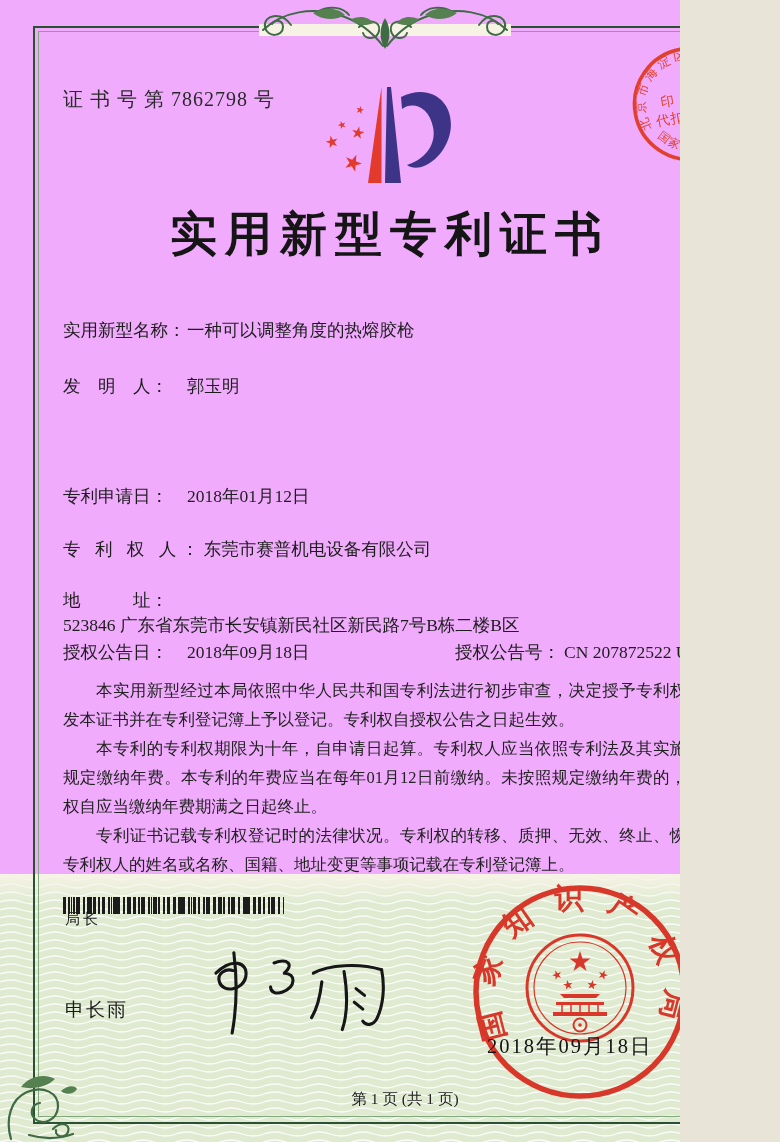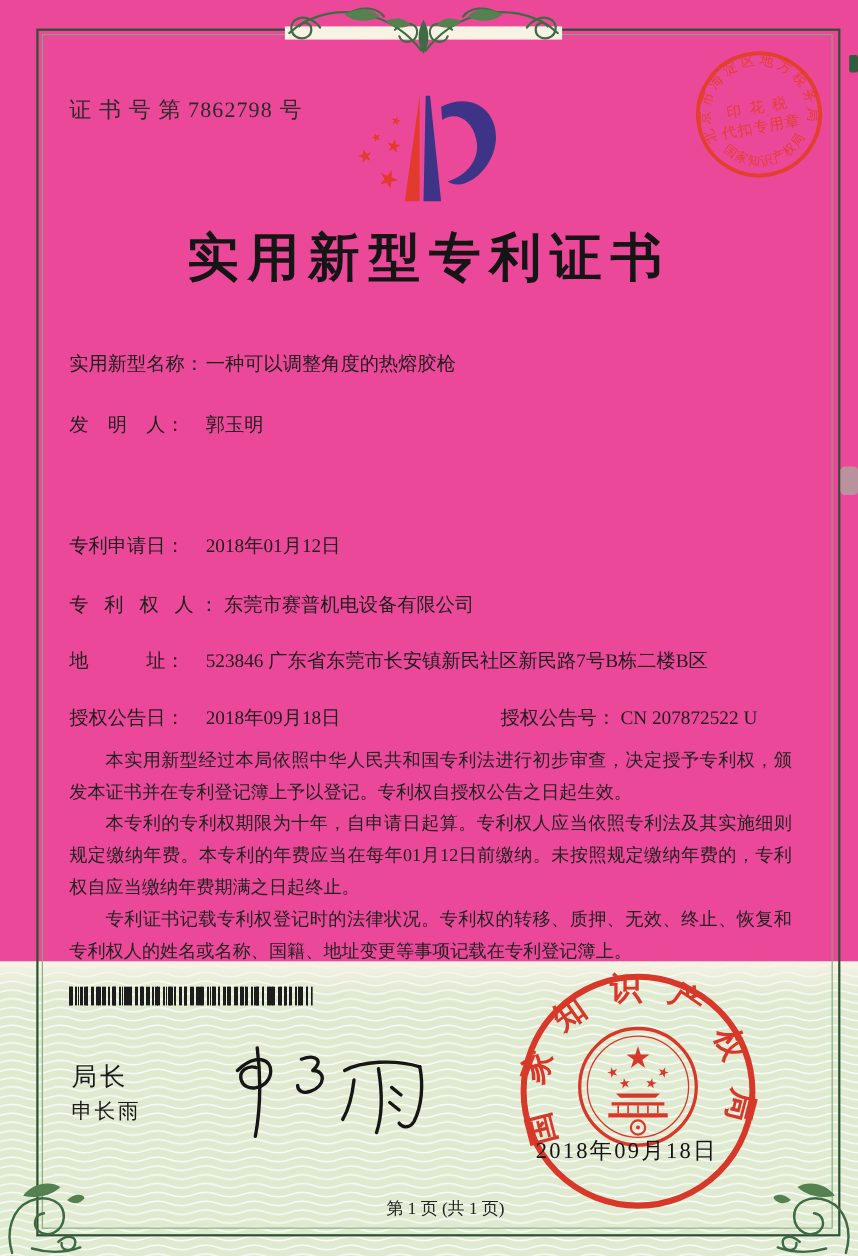--- a/index.html
+++ b/index.html
@@ -1,16 +1,16 @@
 <!DOCTYPE html>
 <html><head>
 <meta charset="utf-8">
 <style>
   html,body{margin:0;padding:0;background:#e8e5d8;}
-  .page{position:relative;width:780px;height:1142px;background:#ec4899;overflow:hidden;
+  .page{position:relative;width:680px;height:1142px;background:#f0abfc;overflow:hidden;
         font-family:"Liberation Serif","DejaVu Serif",serif;color:#1f1f1f;}
   .abs{position:absolute;}
   
   .band{left:0;top:874px;width:780px;height:268px;}
   .band-fade{left:0;top:874px;width:780px;height:30px;
              background:linear-gradient(#f6f3e5,rgba(246,243,229,0));}
   
   .frame{left:33px;top:26px;width:727px;height:1094px;border:2.5px solid #2a5132;}
   .frame2{left:38px;top:31px;width:717px;height:1084px;border:1px solid #82a87d;}
   
@@ -29,21 +29,21 @@
   
   .paras{left:63px;top:676px;width:657px;}
   .paras p{margin:0;font-size:16.5px;line-height:29px;text-align:justify;
            text-indent:2em;color:#222;}
   
   .barcode{left:63px;top:897px;width:221px;height:17px;
     background-image:
       repeating-linear-gradient(90deg,#1c1c1c 0 2px,rgba(0,0,0,0) 2px 5px),
       repeating-linear-gradient(90deg,#1c1c1c 0 1px,rgba(0,0,0,0) 1px 8px),
       repeating-linear-gradient(90deg,#1c1c1c 0 3px,rgba(0,0,0,0) 3px 13px);}
-  .officer-title{left:65px;top:963px;font-size:23px;letter-spacing:3px;color:#1b1b1b;}
+  .officer-title{left:65px;top:910px;font-size:15px;letter-spacing:3px;color:#1b1b1b;}
   .officer-name{left:65px;top:997px;font-size:19px;letter-spacing:2px;color:#1b1b1b;}
   .signature{left:192px;top:944px;}
   .seal-bottom{left:468px;top:880px;}
   .seal-date{left:487px;top:1032px;font-size:20.5px;letter-spacing:2px;color:#141414;z-index:8;}
   .seal-top{left:630px;top:44px;transform:rotate(-10deg);}
   .footer{left:0;top:1089px;width:722px;text-align:center;font-size:15.5px;color:#222;padding-left:44px;}
   
   .corner-bl{left:3px;top:1071px;}
   .corner-br{left:703px;top:1071px;transform:scaleX(-1);}
   .ornament-top{left:255px;top:3px;}

